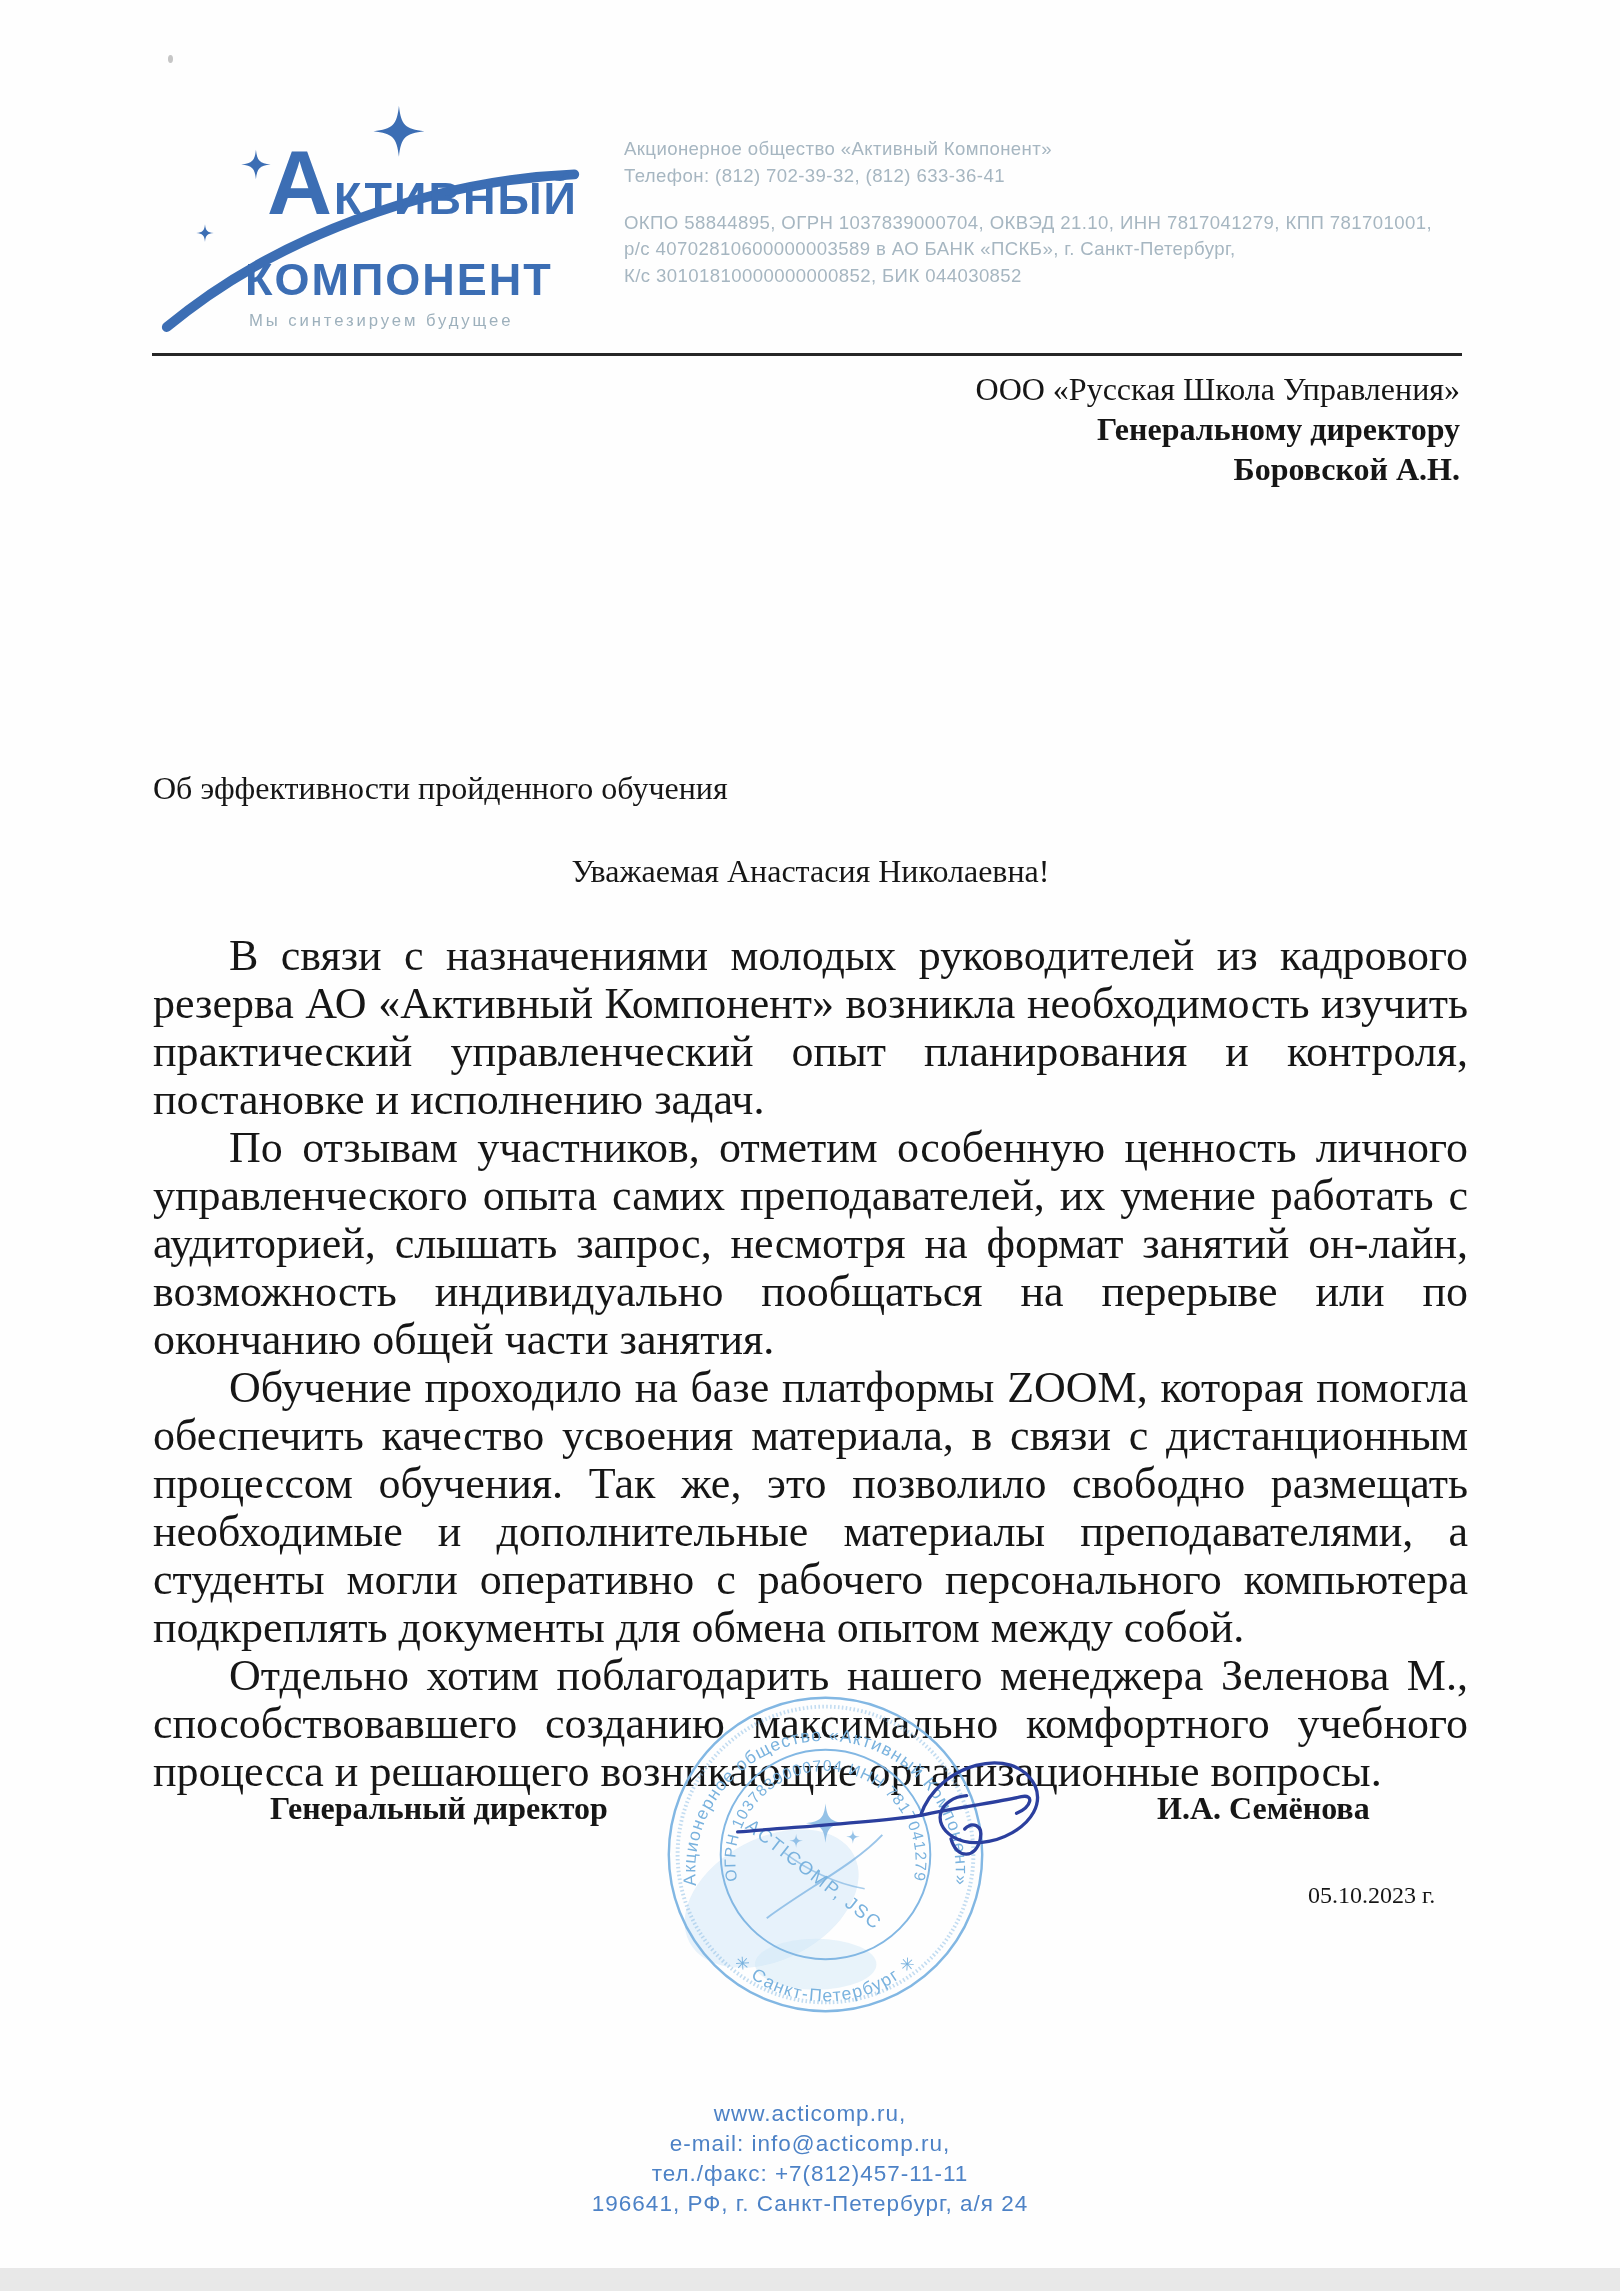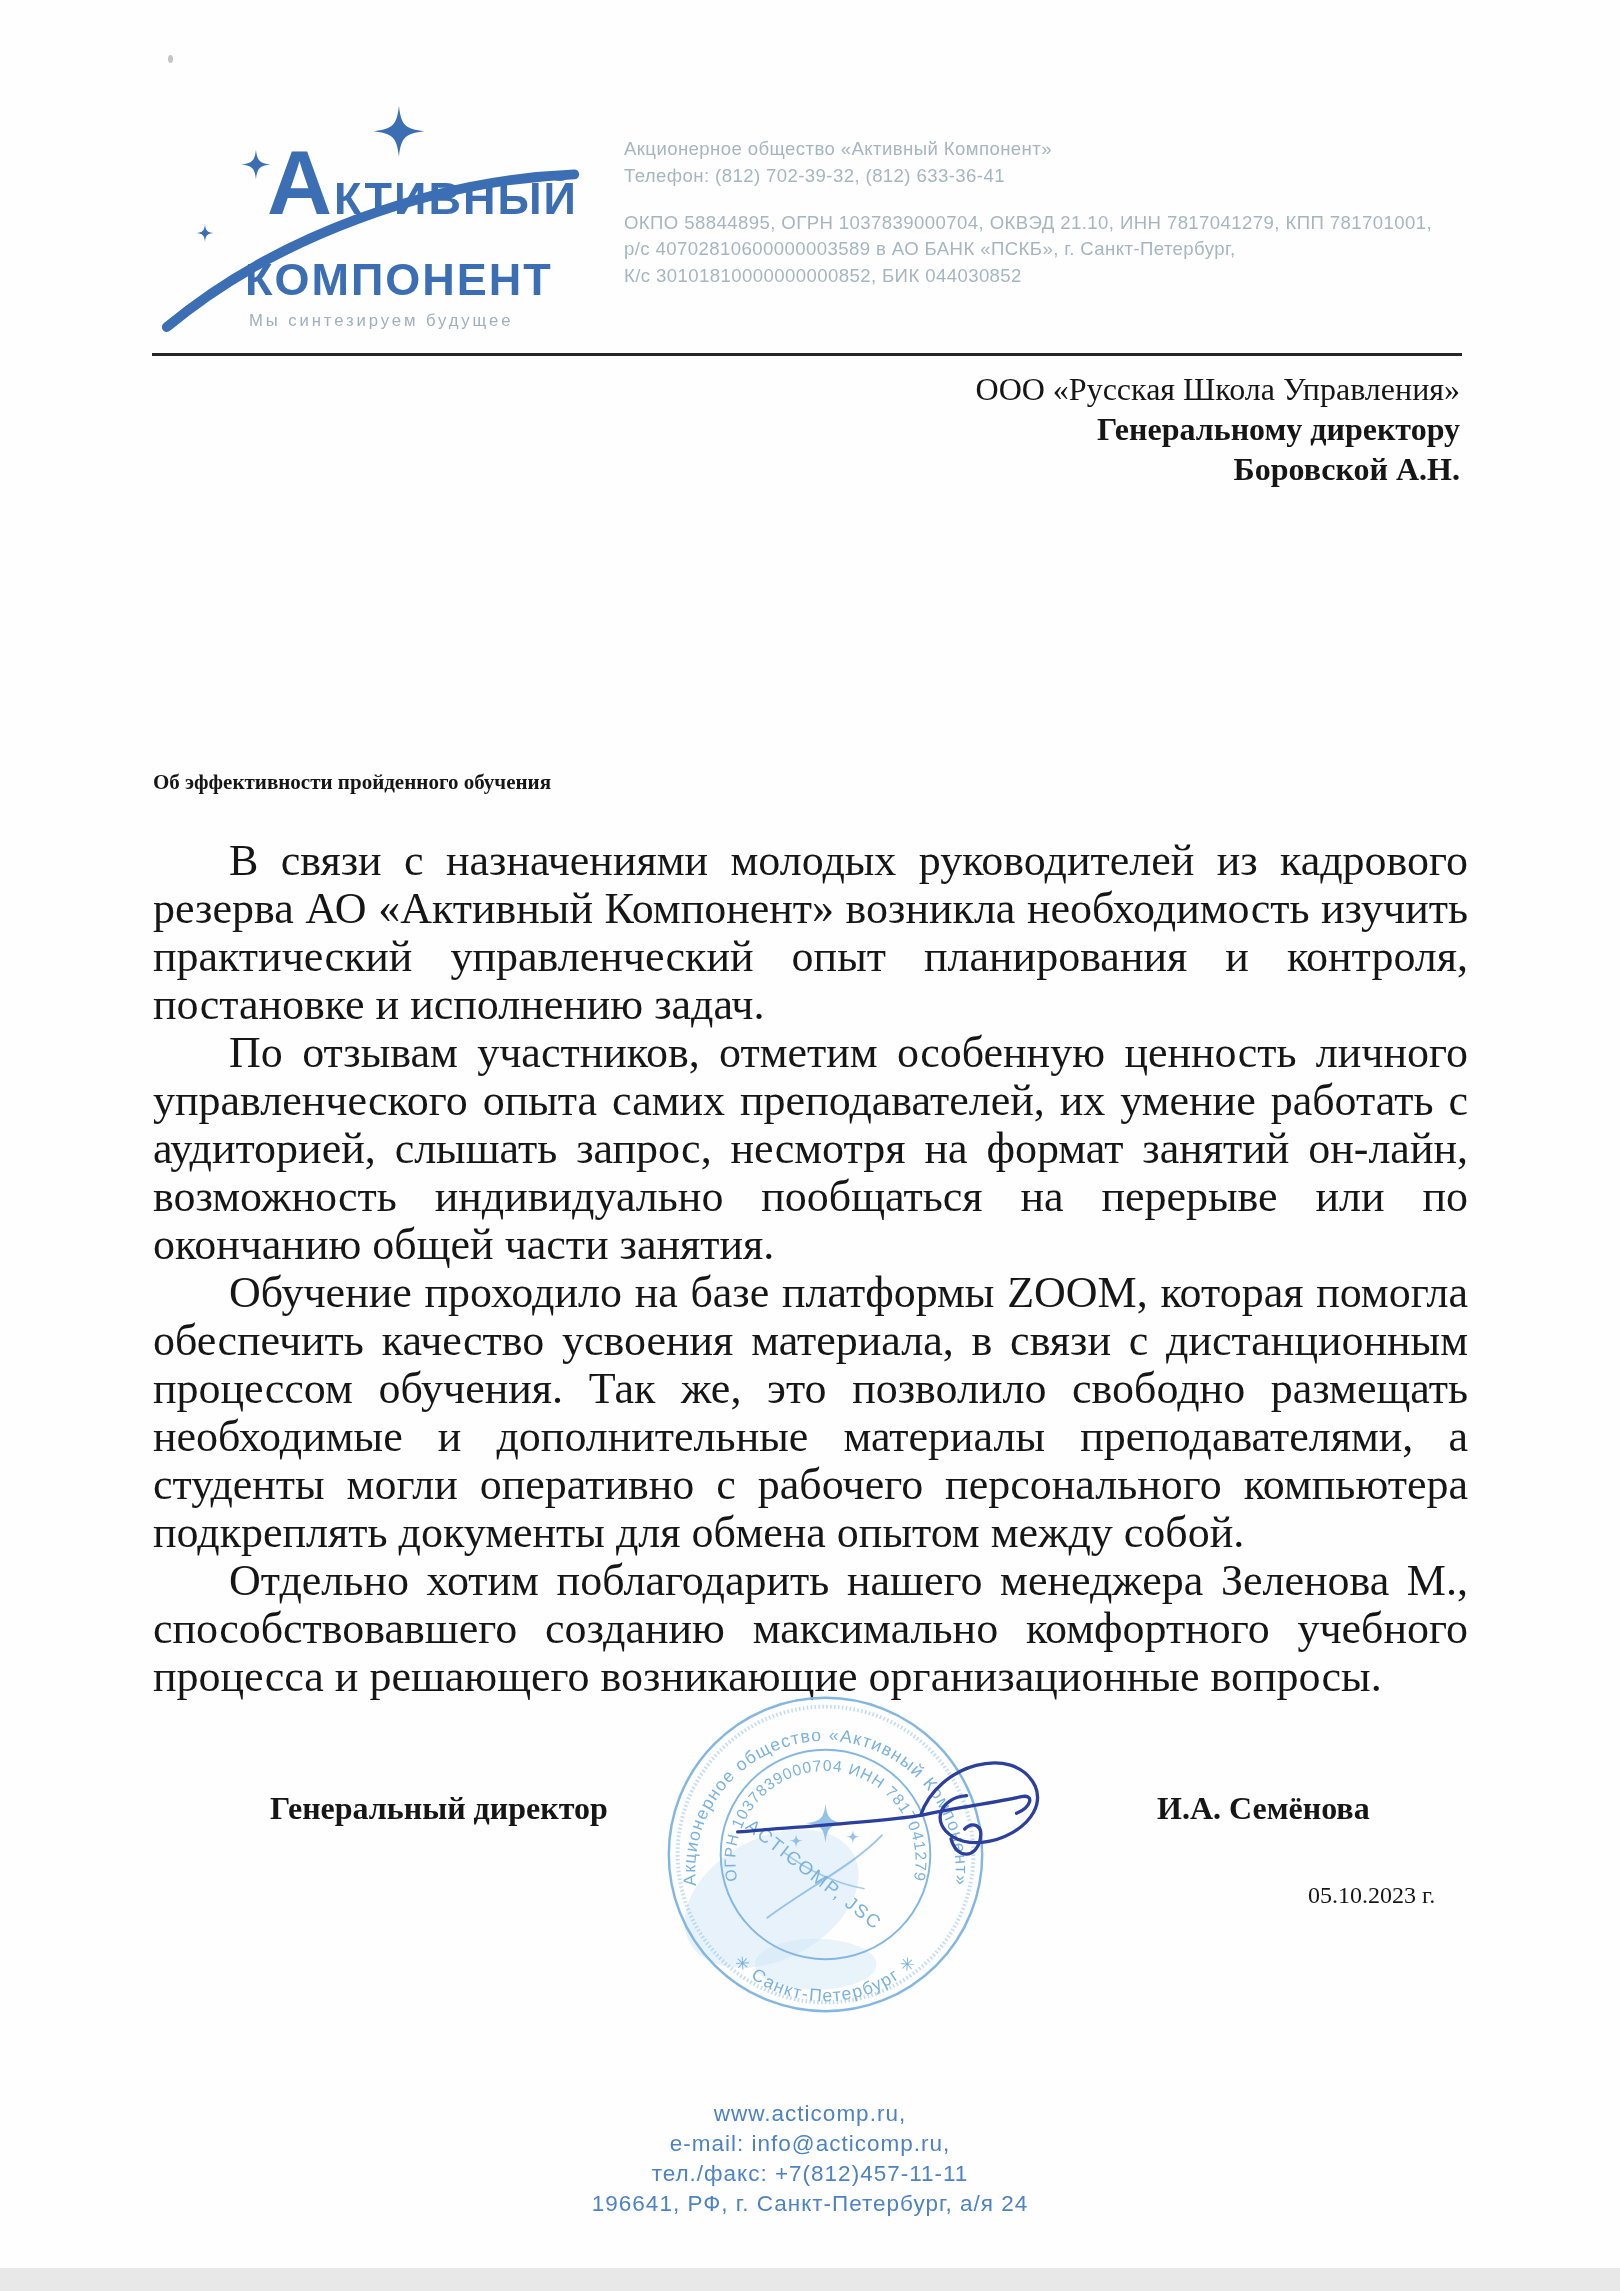--- a/index.html
+++ b/index.html
@@ -41,21 +41,21 @@
 
   
   .recipient {
     position:absolute; right:160px; top:369px; text-align:right;
     font-size:32px; line-height:40px;
   }
   .recipient .b { font-weight:bold; }
 
   
   .body { position:absolute; left:153px; top:770px; width:1315px; }
-  .subject { font-size:21px;font-weight:bold; }
+  .subject { font-size:32px; }
   .greeting { margin-top:46px; text-align:center; font-size:32px; }
   .body p {
     margin:0; font-size:44px; line-height:48px;
     text-align:justify; text-indent:76px;
   }
   .body p.first { margin-top:42px; }
 
   
   .sig-title { position:absolute; left:270px; top:1790px; font-weight:bold; font-size:32px; }
   .sig-name  { position:absolute; left:1157px; top:1790px; font-weight:bold; font-size:32px; }
@@ -113,20 +113,21 @@
   <div class="rule"></div>
 
   <div class="recipient">
     <div>ООО «Русская Школа Управления»</div>
     <div class="b">Генеральному директору</div>
     <div class="b">Боровской А.Н.</div>
   </div>
 
   <div class="body">
     <div class="subject">Об эффективности пройденного обучения</div>
+    <div class="greeting">Уважаемая Анастасия Николаевна!</div>
     <p class="first">В связи с назначениями молодых руководителей из кадрового резерва АО «Активный Компонент» возникла необходимость изучить практический управленческий опыт планирования и контроля, постановке и исполнению задач.</p>
     <p>По отзывам участников, отметим особенную ценность личного управленческого опыта самих преподавателей, их умение работать с аудиторией, слышать запрос, несмотря на формат занятий он-лайн, возможность индивидуально пообщаться на перерыве или по окончанию общей части занятия.</p>
     <p>Обучение проходило на базе платформы ZOOM, которая помогла обеспечить качество усвоения материала, в связи с дистанционным процессом обучения. Так же, это позволило свободно размещать необходимые и дополнительные материалы преподавателями, а студенты могли оперативно с рабочего персонального компьютера подкреплять документы для обмена опытом между собой.</p>
     <p>Отдельно хотим поблагодарить нашего менеджера Зеленова М., способствовавшего созданию максимально комфортного учебного процесса и решающего возникающие организационные вопросы.</p>
   </div>
 
   <div class="sig-title">Генеральный директор</div>
   <div class="sig-name">И.А. Семёнова</div>
   <div class="sig-date">05.10.2023 г.</div>
 

